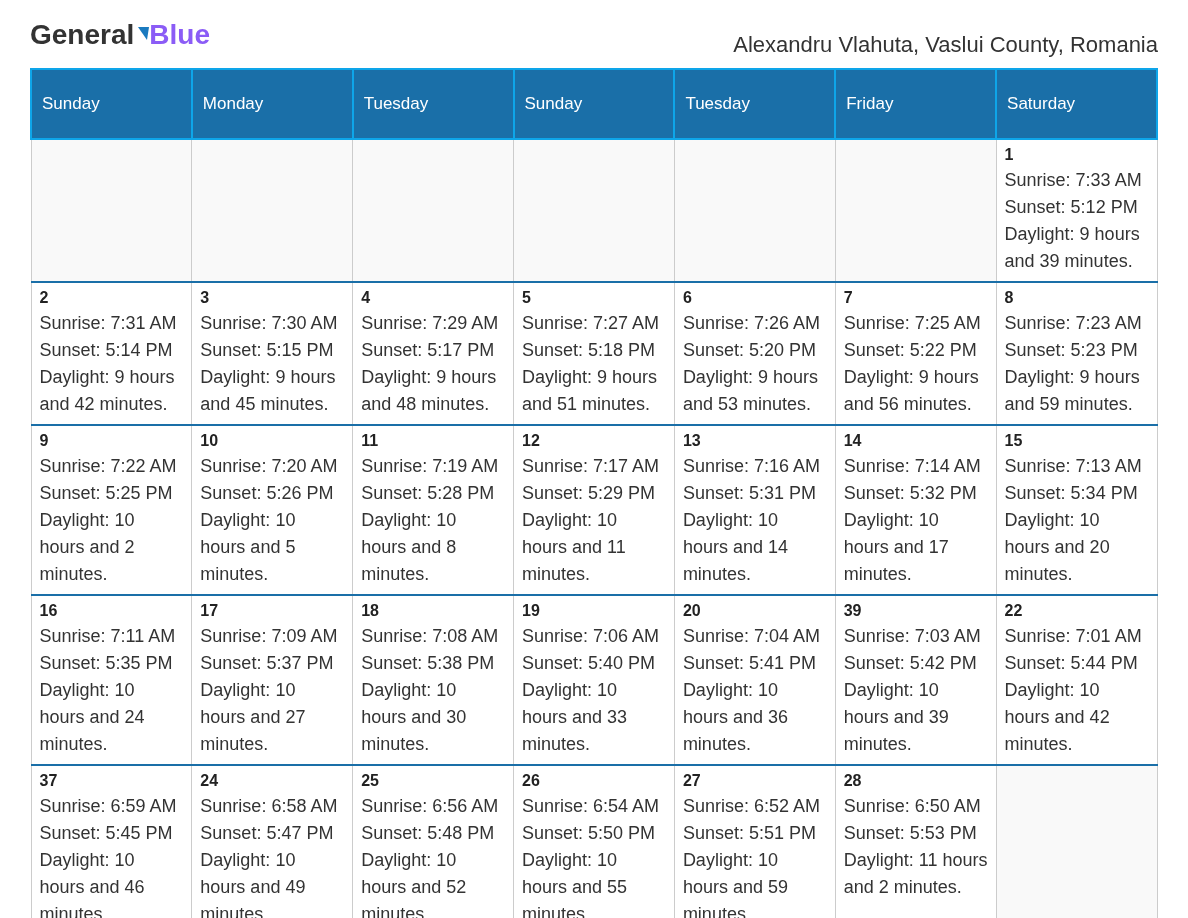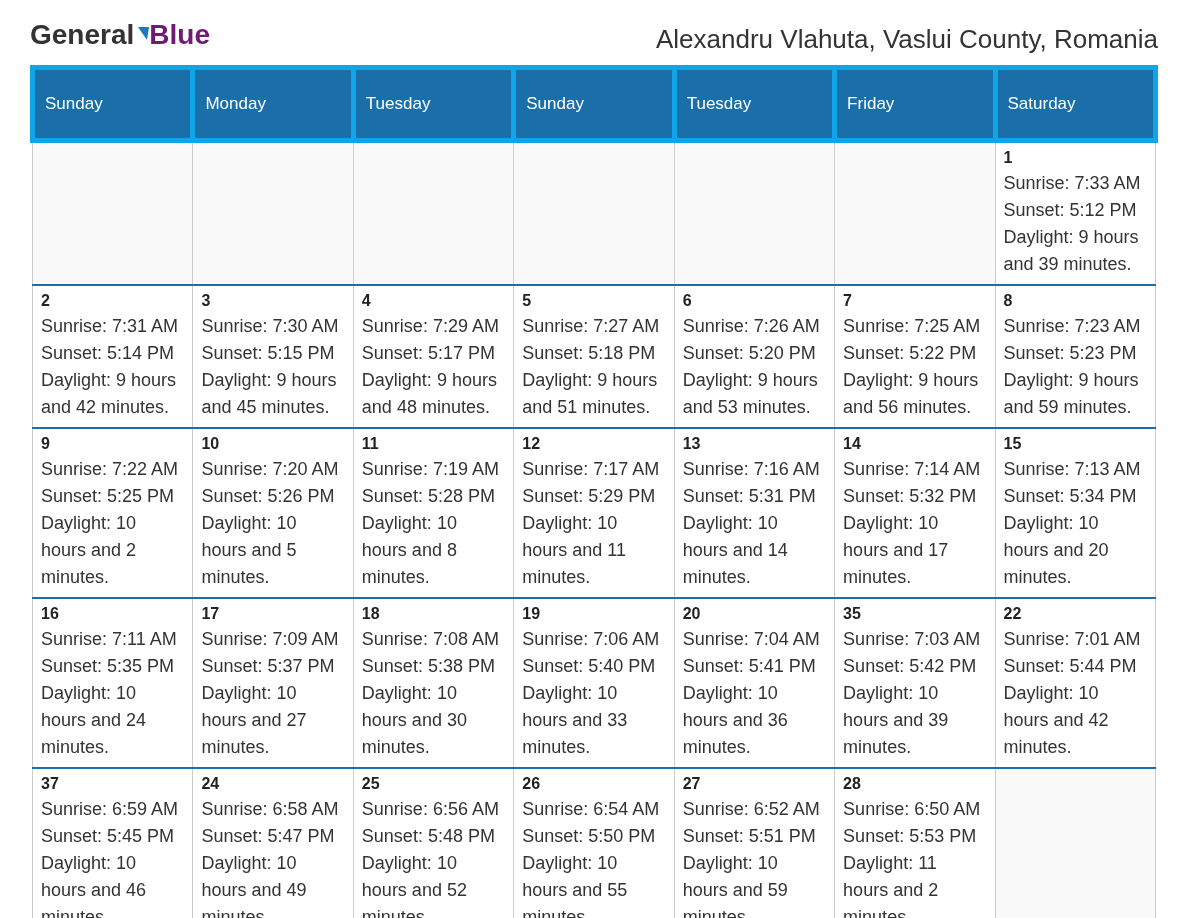--- a/index.html
+++ b/index.html
@@ -22,50 +22,50 @@
     }
     .logo-general {
       font-size: 28px;
       font-weight: bold;
       color: #333;
       line-height: 1.1;
     }
     .logo-blue {
       font-size: 28px;
       font-weight: bold;
-      color: #701a75;
+      color: #8b5cf6;
       line-height: 1.1;
     }
     .title-block {
       text-align: right;
     }
     .month-title {
       font-size: 52px;
       font-weight: bold;
       color: #222;
       line-height: 1.1;
     }
     .location-title {
-      font-size: 26px;
-      color: #333;
-      margin-top: 4px;
+      font-size: 22px;
+      color: #333;
+      margin-top: 12px;
     }
     .calendar {
       width: 100%;
       border-collapse: collapse;
       margin-top: 10px;
     }
     .calendar th {
       background-color: #1a6fa8;
       color: #fff;
       font-size: 17px;
       font-weight: normal;
       padding: 24px 10px;
       text-align: left;
-      border: 5px solid #0ea5e9;
+      border: 2px solid #0ea5e9;
     }
     .calendar td {
       border: 1px solid #ccc;
       vertical-align: top;
       padding: 6px 8px;
       width: calc(100% / 7);
       height: 130px;
       font-size: 13px;
       color: #333;
       background: #fff;
@@ -205,21 +205,21 @@
         </td>
         <td>
           <div class="day-number">19</div>
           <div class="day-info">Sunrise: 7:06 AM<br>Sunset: 5:40 PM<br>Daylight: 10 hours and 33 minutes.</div>
         </td>
         <td>
           <div class="day-number">20</div>
           <div class="day-info">Sunrise: 7:04 AM<br>Sunset: 5:41 PM<br>Daylight: 10 hours and 36 minutes.</div>
         </td>
         <td>
-          <div class="day-number">35</div>
+          <div class="day-number">39</div>
           <div class="day-info">Sunrise: 7:03 AM<br>Sunset: 5:42 PM<br>Daylight: 10 hours and 39 minutes.</div>
         </td>
         <td>
           <div class="day-number">22</div>
           <div class="day-info">Sunrise: 7:01 AM<br>Sunset: 5:44 PM<br>Daylight: 10 hours and 42 minutes.</div>
         </td>
       </tr>
       <tr class="row-separator">
         <td>
           <div class="day-number">37</div>

